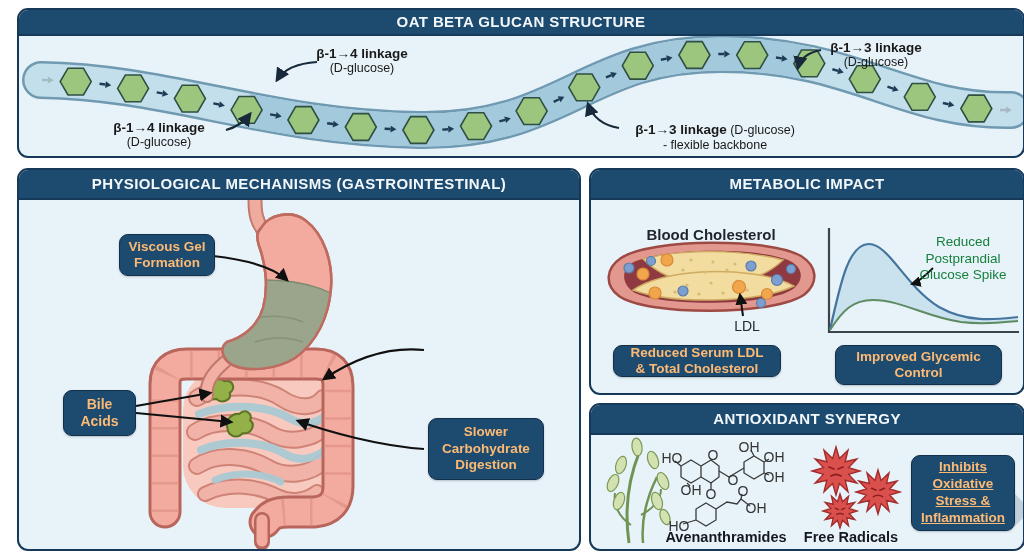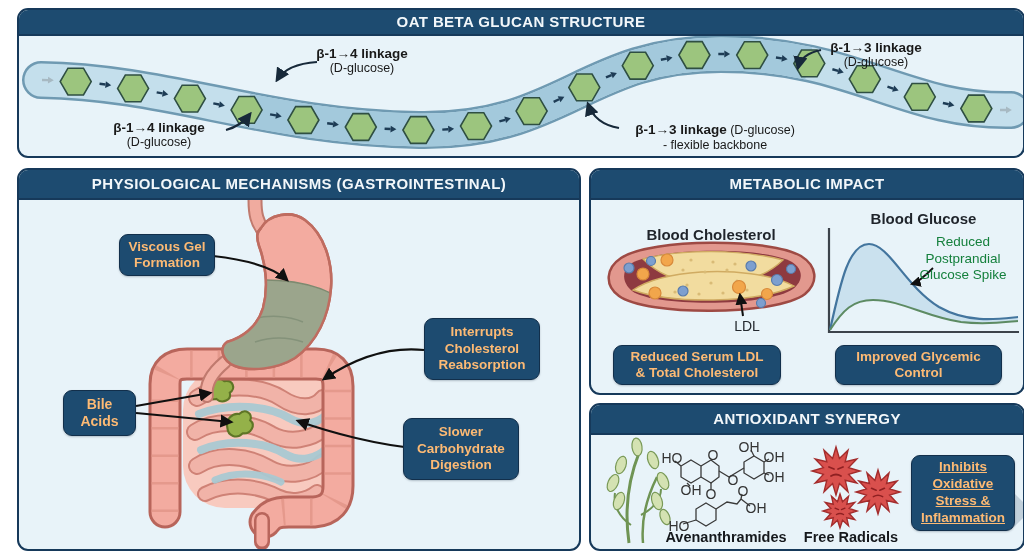--- a/index.html
+++ b/index.html
@@ -226,24 +226,21 @@
         <path d="M 405,279 C 360,276 310,262 279,251" marker-end="url(#mk-gi)"></path>
         <path d="M 117,236 L 191,223" marker-end="url(#mk-gi)"></path>
         <path d="M 117,243 L 212,252" marker-end="url(#mk-gi)"></path>
       </g>
     </svg>
 
     <div class="navybox" style="left:100px;top:64px;width:96px;height:42px;font-size:13.5px;line-height:1.18;">Viscous Gel
 Formation</div>
     <div class="navybox" style="left:44px;top:220px;width:73px;height:46px;font-size:14px;line-height:1.2;">Bile
 Acids</div>
-    <div class="navybox" style="left:405px;top:148px;width:116px;height:62px;font-size:13.5px;line-height:1.22;">Interrupts
-Cholesterol
-Reabsorption</div>
-    <div class="navybox" style="left:384px;top:248px;width:116px;height:62px;font-size:13.5px;line-height:1.22;">Slower
+    <div class="navybox" style="left:409px;top:248px;width:116px;height:62px;font-size:13.5px;line-height:1.22;">Slower
 Carbohydrate
 Digestion</div>
   </div>
 
   <div class="panel" style="left:580px;top:168px;width:436px;height:227px;">
     <div class="hdr h30">METABOLIC IMPACT</div>
 
     <svg class="fillsvg" viewBox="0 0 432 223">
       <defs>
         <marker id="mk-met" viewBox="0 0 10 10" refX="8" refY="5" markerWidth="6" markerHeight="6" orient="auto">
@@ -298,26 +295,25 @@
       <g>
         <path d="M 238,58 L 238,162 L 428,162" fill="none" stroke="#3c434b" stroke-width="2.2"></path>
         <path d="M 239,160 C 250,110 258,74 278,74 C 298,74 314,116 348,137 C 378,154 408,149 427,147 L 427,151 C 415,152 395,155 370,152 C 335,147 310,130 282,130 C 262,130 252,140 239,160 Z" fill="#c2dceb" opacity="0.8"></path>
         <path d="M 239,160 C 250,110 258,74 278,74 C 298,74 314,116 348,137 C 378,154 408,149 427,147" fill="none" stroke="#43759e" stroke-width="2.2"></path>
         <path d="M 239,160 C 252,140 262,130 282,130 C 310,130 335,147 370,152 C 395,155 415,152 427,151" fill="none" stroke="#5d8b63" stroke-width="2"></path>
         <path d="M 342,98 Q 328,112 321,114" fill="none" stroke="#101010" stroke-width="1.8" marker-end="url(#mk-met)"></path>
       </g>
     </svg>
 
     <div class="subhead" style="left:20px;top:56px;width:200px;">Blood Cholesterol</div>
-    <div class="subhead" style="left:245px;top:40px;width:175px;">Blood Glucose</div>
     <div class="plain" style="left:136px;top:148px;width:40px;font-size:14px;">LDL</div>
     <div class="anno" style="left:316px;top:64px;width:112px;">Reduced
 Postprandial
 Glucose Spike</div>
-    <div class="navybox" style="left:22px;top:175px;width:168px;height:40px;font-size:13.5px;line-height:1.22;">Reduced Serum LDL
+    <div class="navybox" style="left:22px;top:175px;width:168px;height:32px;font-size:13.5px;line-height:1.22;">Reduced Serum LDL
 &amp; Total Cholesterol</div>
     <div class="navybox" style="left:244px;top:175px;width:167px;height:40px;font-size:13.5px;line-height:1.22;">Improved Glycemic
 Control</div>
   </div>
 
   <div class="panel" style="left:580px;top:403px;width:436px;height:148px;">
     <div class="hdr h30">ANTIOXIDANT SYNERGY</div>
 
     <svg class="fillsvg" viewBox="0 0 432 144" id="antiox-svg">
 

